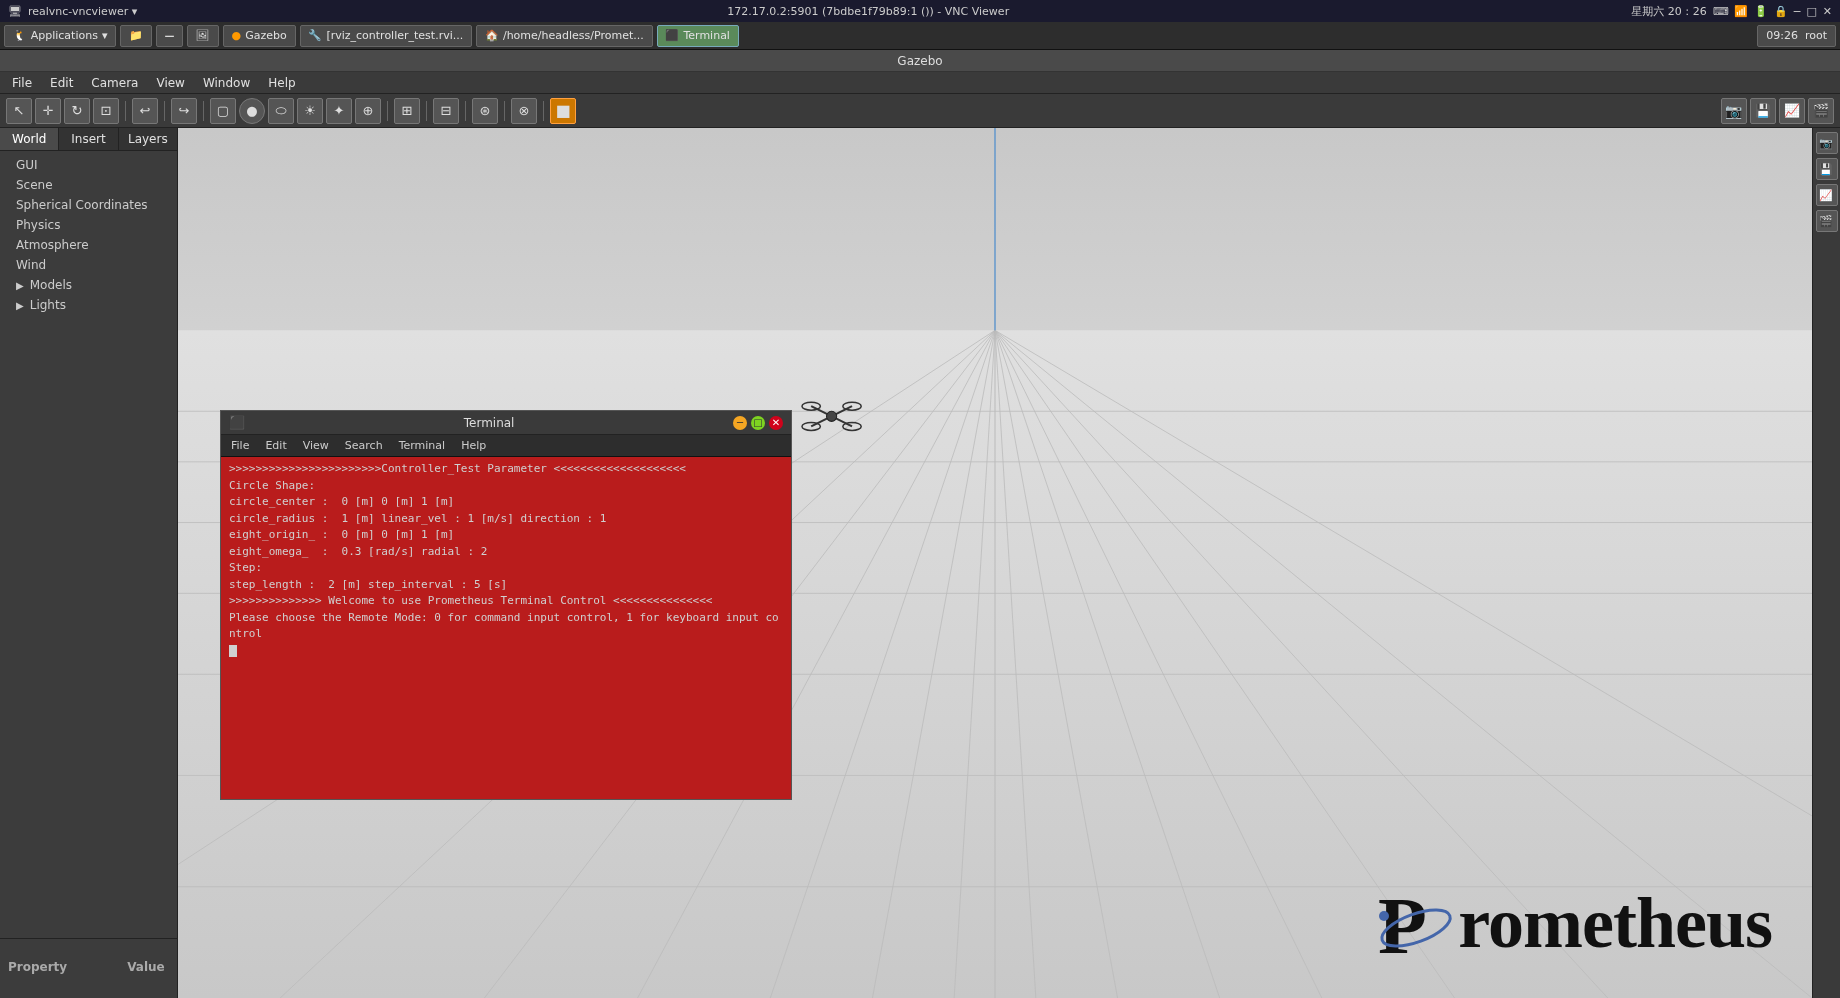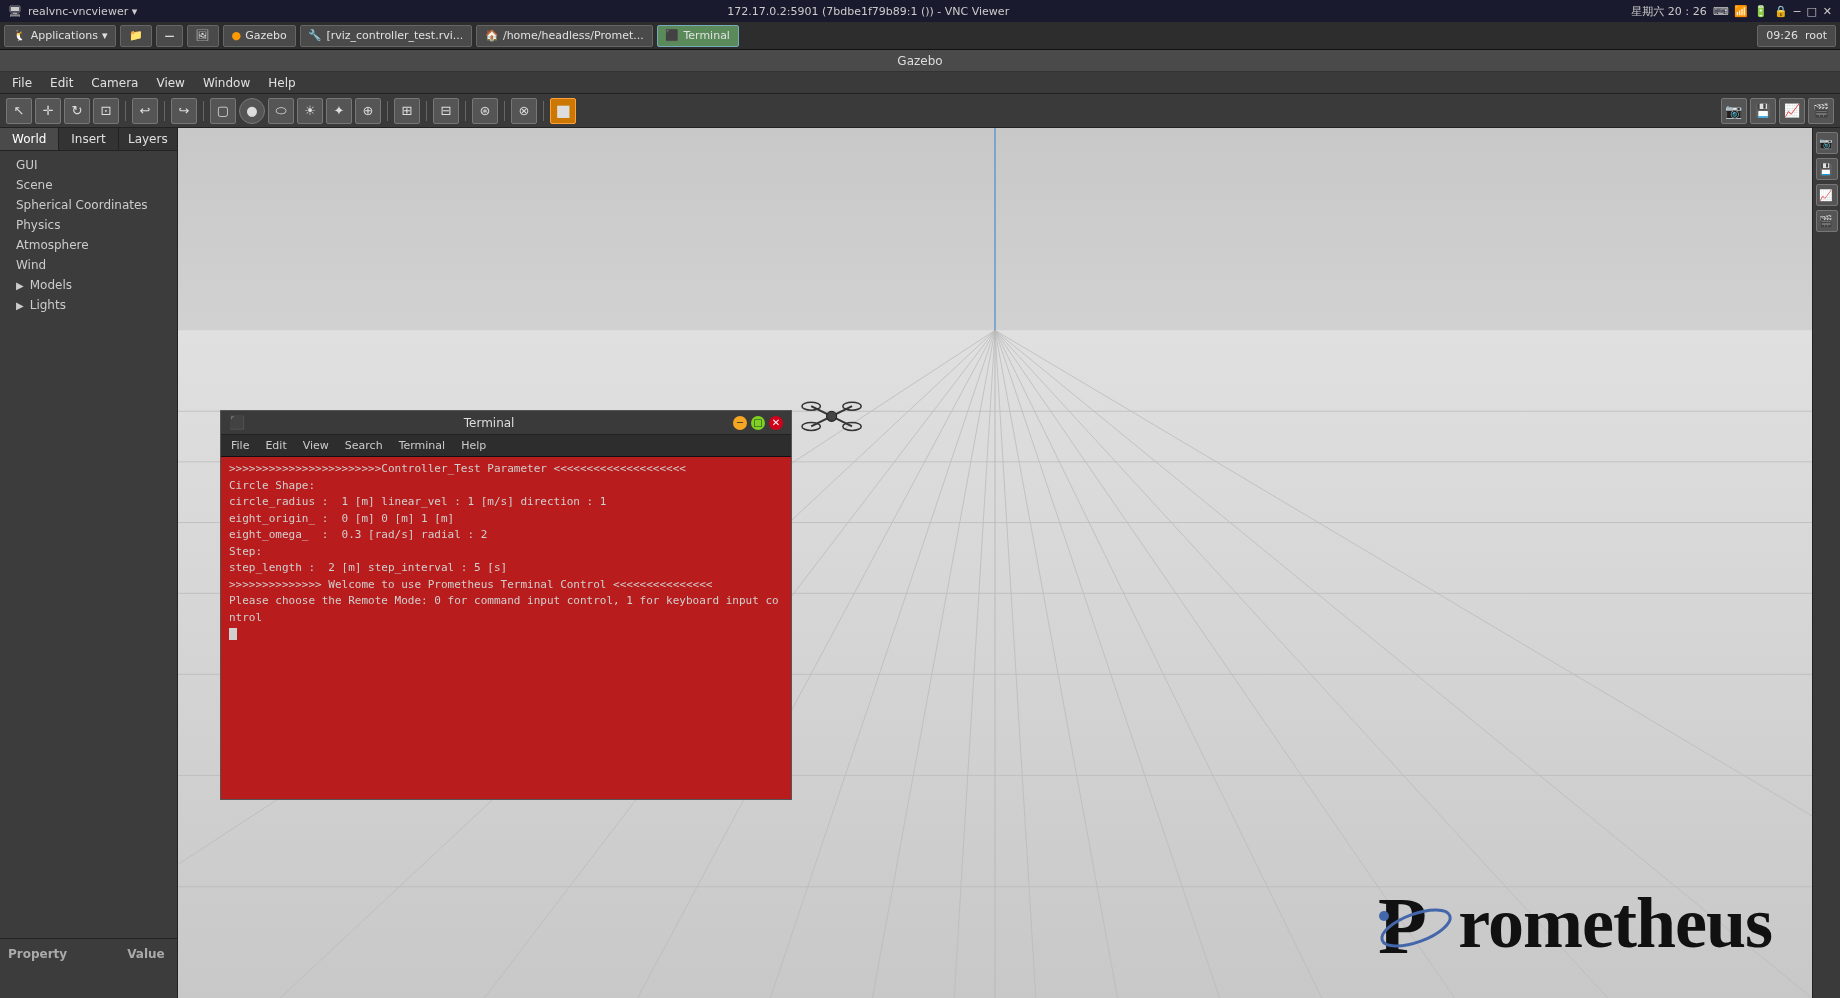--- a/index.html
+++ b/index.html
@@ -167,21 +167,21 @@
       display: flex;
       align-items: center;
       gap: 4px;
     }
     .tree-item .arrow { font-size: 10px; margin-right: 2px; }
 
     
     #property-panel {
       height: 60px;
       border-top: 1px solid #222;
-      padding: 8px 8px;
+      padding: 21px 8px;
     }
     .prop-header {
       display: flex;
       gap: 60px;
       font-size: 12px;
       color: #aaa;
       font-weight: bold;
       margin-bottom: 4px;
     }
 
@@ -540,20 +540,21 @@
     <span class="term-menu">Edit</span>
     <span class="term-menu">View</span>
     <span class="term-menu">Search</span>
     <span class="term-menu">Terminal</span>
     <span class="term-menu">Help</span>
   </div>
   <div id="terminal-content">
 
   <div class="term-line">&gt;&gt;&gt;&gt;&gt;&gt;&gt;&gt;&gt;&gt;&gt;&gt;&gt;&gt;&gt;&gt;&gt;&gt;&gt;&gt;&gt;&gt;&gt;Controller_Test Parameter &lt;&lt;&lt;&lt;&lt;&lt;&lt;&lt;&lt;&lt;&lt;&lt;&lt;&lt;&lt;&lt;&lt;&lt;&lt;&lt;</div>
       <div class="term-line">Circle Shape:</div>
+      <div class="term-line">circle_center :  0 [m] 0 [m] 1 [m]</div>
       <div class="term-line">circle_radius :  1 [m] linear_vel : 1 [m/s] direction : 1</div>
       <div class="term-line">eight_origin_ :  0 [m] 0 [m] 1 [m]</div>
       <div class="term-line">eight_omega_  :  0.3 [rad/s] radial : 2</div>
       <div class="term-line">Step:</div>
       <div class="term-line">step_length :  2 [m] step_interval : 5 [s]</div>
       <div class="term-line">&gt;&gt;&gt;&gt;&gt;&gt;&gt;&gt;&gt;&gt;&gt;&gt;&gt;&gt; Welcome to use Prometheus Terminal Control &lt;&lt;&lt;&lt;&lt;&lt;&lt;&lt;&lt;&lt;&lt;&lt;&lt;&lt;&lt;</div>
       <div class="term-line">Please choose the Remote Mode: 0 for command input control, 1 for keyboard input control</div>
       <div class="term-line"><span class="term-cursor"></span></div>
     </div>
 </div>

